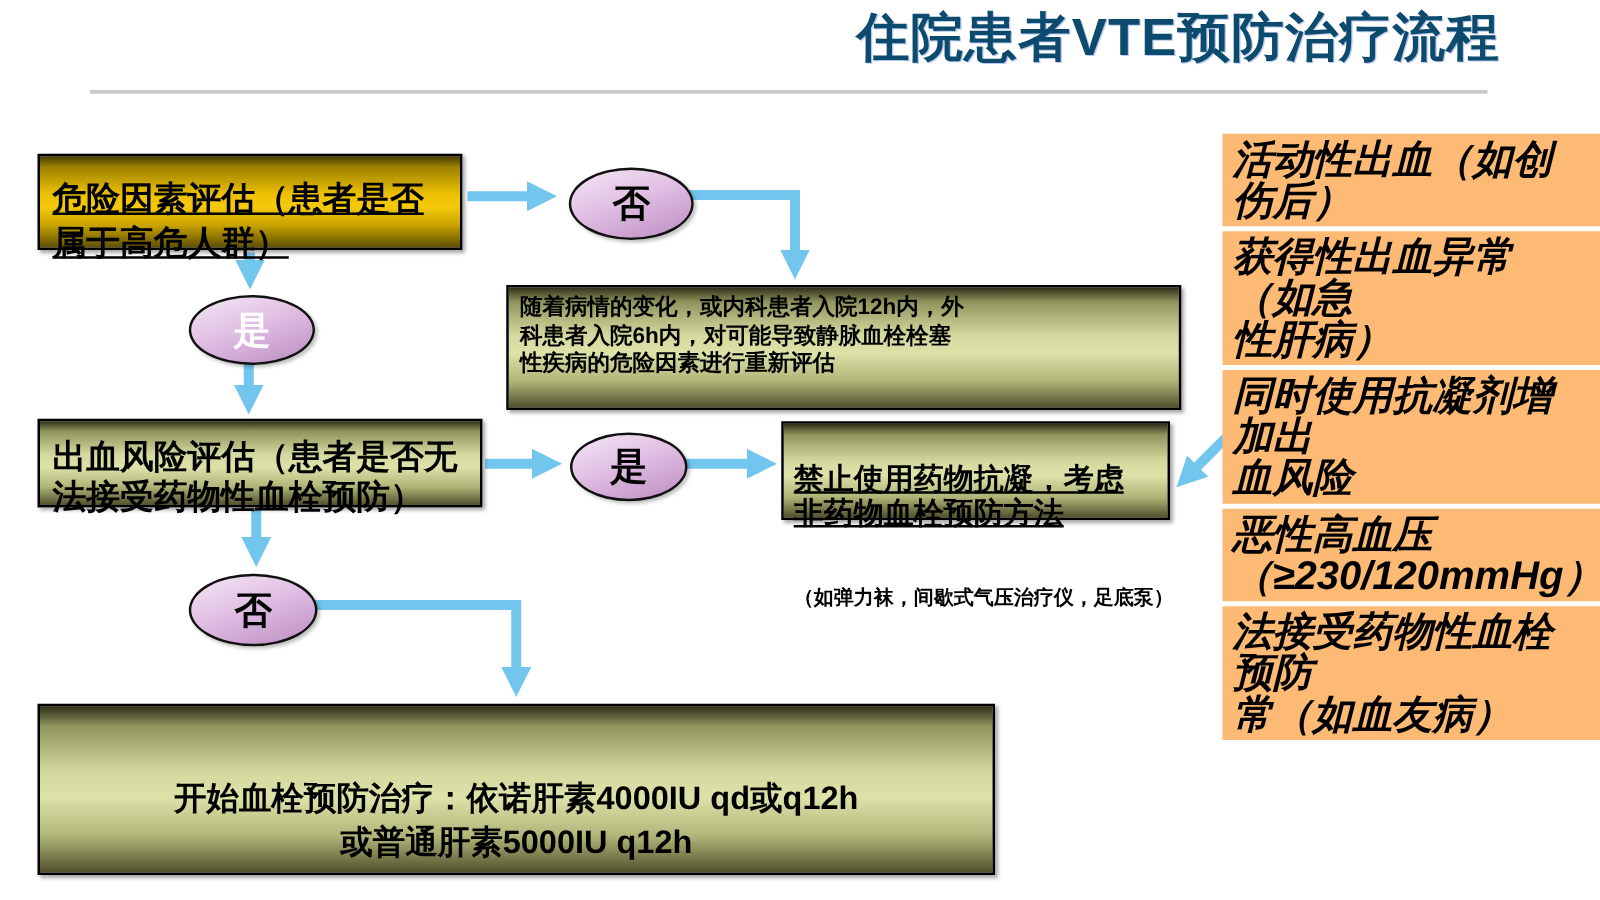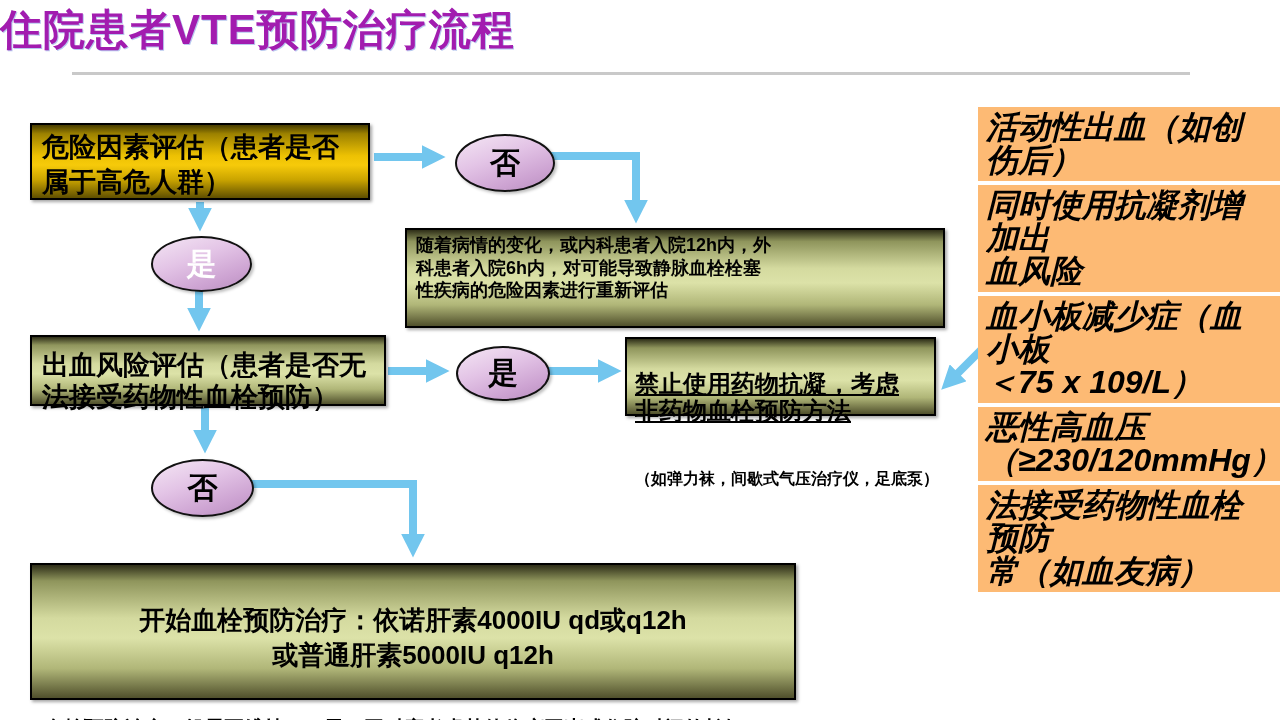--- a/index.html
+++ b/index.html
@@ -4,48 +4,48 @@
 <style>
   html,body{margin:0;padding:0;}
   body{
     width:1280px;height:720px;background:#ffffff;overflow:hidden;
     font-family:"Liberation Sans","DejaVu Sans",sans-serif;
     font-weight:700;color:#000;
   }
   #slide{position:relative;width:1280px;height:720px;background:#fff;}
 
   .title{
-    position:absolute;top:2px;left:0;width:1200px;text-align:left;
-    font-size:42px;font-weight:800;color:#a21caf;
+    position:absolute;top:2px;left:0;width:1200px;text-align:right;
+    font-size:42px;font-weight:800;color:#0c4a6e;
     text-shadow:1px 1px 0 #b9c9ef;
     letter-spacing:1px;
   }
   .title-rule{
     position:absolute;left:72px;top:72px;width:1118px;height:3px;
     background:#c9c9c9;
   }
 
   .box{
     position:absolute;border:2px solid #000;box-sizing:border-box;
     white-space:pre-line;line-height:1.3;
     box-shadow:2px 2px 3px rgba(0,0,0,0.35);
   }
   .gold{
     background:linear-gradient(180deg,#473c00 0%,#9c8100 12%,#edc103 42%,#f6ca0a 55%,#caa400 75%,#5f4f00 100%);
   }
   .olive{
     background:linear-gradient(180deg,#2e2e18 0%,#8f955c 12%,#d4da9f 40%,#dce2a8 55%,#b0b678 78%,#50502c 100%);
   }
 
-  .box-risk{left:30px;top:123px;width:340px;height:77px;padding:5px 10px;font-size:27px;}
+  .box-risk{left:30px;top:123px;width:340px;height:77px;padding:17px 10px;font-size:27px;text-decoration:underline;}
   .box-reassess{left:405px;top:228px;width:540px;height:100px;padding:4px 9px;font-size:18px;line-height:1.25;}
   .box-bleed{left:30px;top:335px;width:356px;height:71px;padding:12px 10px;font-size:27px;line-height:1.2;}
   .box-forbid{left:625px;top:337px;width:311px;height:79px;padding:3px 8px;font-size:24px;line-height:1.15;text-align:left;}
   .forbid-note{font-size:16px;font-weight:700;white-space:nowrap;margin-top:18px;}
-  .box-treat{left:30px;top:563px;width:766px;height:137px;padding:4px 12px;font-size:26px;}
+  .box-treat{left:30px;top:563px;width:766px;height:137px;padding:22px 12px;font-size:26px;}
   .treat-center{text-align:center;line-height:1.35;white-space:pre-line;}
   .treat-note{font-size:20px;text-align:left;line-height:1.35;margin-top:8px;white-space:pre-line;}
 
   .ellipse{
     position:absolute;border:2px solid #111;border-radius:50%;
     background:linear-gradient(160deg,#f4e6f4 0%,#e3c4e6 40%,#cda3d2 75%,#b98fbf 100%);
     display:flex;align-items:center;justify-content:center;
     font-size:30px;font-weight:800;
     box-shadow:2px 2px 3px rgba(0,0,0,0.25);
   }
@@ -117,23 +117,23 @@
 
   <div class="box olive box-treat">
     <div class="treat-center">开始血栓预防治疗：依诺肝素4000IU qd或q12h
 或普通肝素5000IU q12h</div>
     <div class="treat-note">血栓预防治疗一般需要维持6-14天，同时应考虑其他临床因素或住院时间的长短
 以确定血栓预防的疗程</div>
   </div>
 
   <div class="panel">
     <div class="panel-item">活动性出血（如创伤后）</div>
+    <div class="panel-item">获得性出血异常（如急
+性肝病）</div>
     <div class="panel-item">同时使用抗凝剂增加出
 血风险</div>
-    <div class="panel-item">血小板减少症（血小板
-＜75 x 109/L）</div>
     <div class="panel-item">恶性高血压
 （≥230/120mmHg）</div>
     <div class="panel-item">法接受药物性血栓预防
 常（如血友病）</div>
   </div>
 
 </div>
 
 </body></html>

